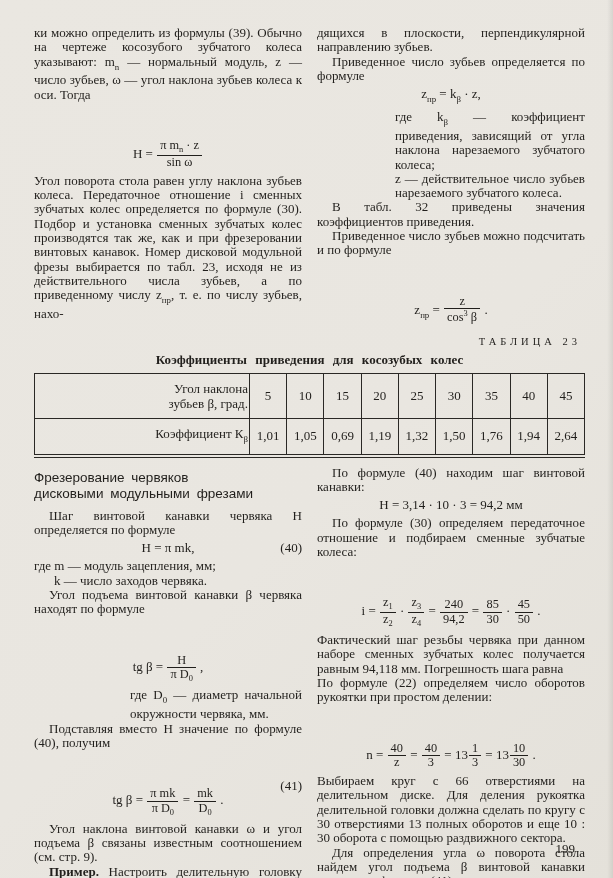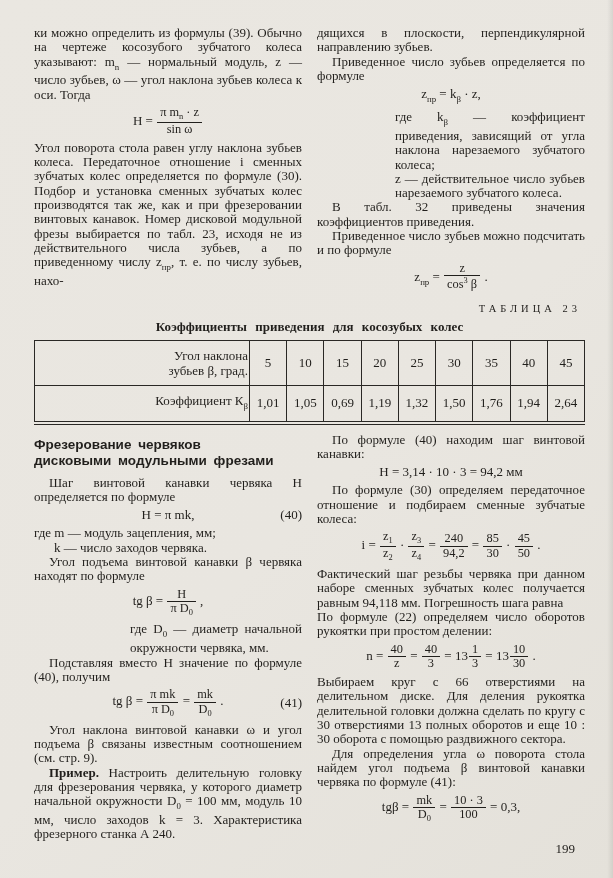--- a/index.html
+++ b/index.html
@@ -13,28 +13,28 @@
     font-size:13px; line-height:14.3px;
   }
   .inner { padding:26px 28px 0 34px; }
   .cols { display:flex; gap:15px; }
   .col { width:268px; text-align:justify; }
   p { margin:0; text-indent:15px; }
   p.flush { text-indent:0; }
   .formula { text-align:center; text-indent:0; margin:4px 0; position:relative; white-space:nowrap; }
   .formula .eqno { position:absolute; right:0; top:50%; transform:translateY(-50%); }
   .fr { display:inline-block; vertical-align:-0.62em; font-size:0.95em; line-height:1.12; text-align:center; margin:0 1px; }
-  .fr .n { display:block; border-bottom:1px solid #211f1c; padding:0 3px; }
+  .fr .n { display:block; border-bottom:1px solid #211f1c; padding:0 3px;margin-top:33px; }
   .fr .d { display:block; padding:0 3px; }
   sub, sup { font-size:68%; }
   .hang1 { padding-left:78px; text-indent:-78px; }
   .hang2 { padding-left:78px; text-indent:-44px; }
   .ldef2 { padding-left:20px; text-indent:0; }
   .hang3 { padding-left:96px; text-indent:-96px; }
-  .sec-head { font-family:"Liberation Sans", sans-serif; font-weight:bold; font-size:13.5px; line-height:16px; text-align:left; word-spacing:3px; margin:4px 0 7px 0; }
+  .sec-head { font-family:"Liberation Sans", sans-serif; font-weight:normal; font-size:13.5px; line-height:16px; text-align:left; word-spacing:3px; margin:4px 0 7px 0; }
   .tbl-block { margin:6px 0 8px 0; }
   .tbl-tag { text-align:right; letter-spacing:4px; font-size:10.5px; padding-right:4px; margin-bottom:3px; }
   .tbl-title { text-align:center; font-weight:bold; font-size:13px; word-spacing:5px; margin-bottom:6px; }
   table.coef { width:100%; border-collapse:collapse; border:1.5px solid #2a2825; border-bottom:4px double #2a2825; background:transparent; }
   table.coef td { border:1px solid #2a2825; text-align:center; font-size:13px; padding:7px 1px; }
   table.coef td.lbl { text-align:right; padding-left:11px; width:202px; line-height:15px; }
   .lbl .l2 { display:block; padding-left:14px; }
   .b { font-weight:bold; }
   .pageno { position:absolute; right:38px; bottom:22px; font-size:13px; }
   .edge { position:absolute; top:0; right:0; width:6px; height:100%; background:linear-gradient(to right, rgba(0,0,0,0), rgba(0,0,0,0.08)); }

